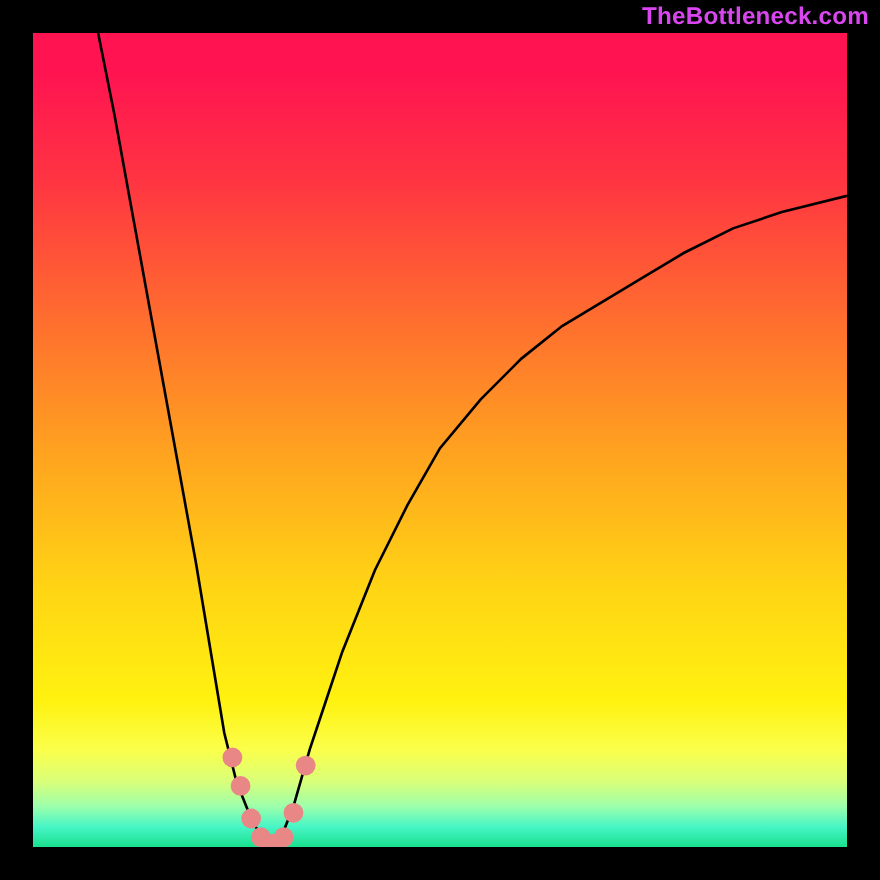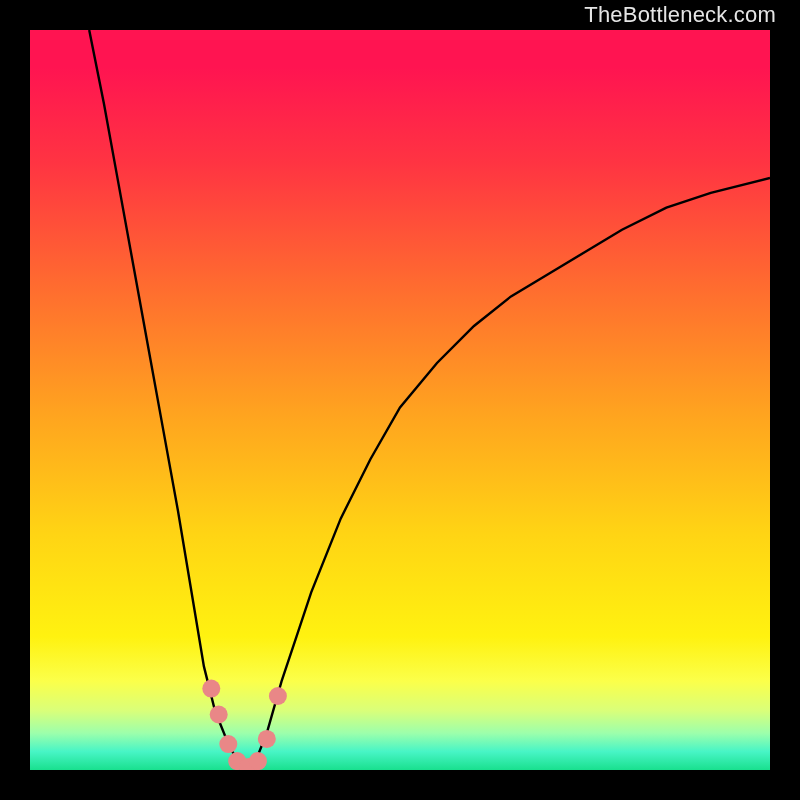--- a/index.html
+++ b/index.html
@@ -12,24 +12,24 @@
   }
   .frame {
     position: relative;
     width: 800px;
     height: 800px;
     background: #000;
   }
   .watermark {
     position: absolute;
     top: 2px;
-    right: 24px;
-    color: #e5e5e5;
+    right: 10px;
+    color: #d946ef;
     font-size: 22px;
-    font-weight: 400;
+    font-weight: 700;
     z-index: 20;
     letter-spacing: 0.2px;
   }
   .plot-area {
     position: absolute;
     left: 30px;
     top: 30px;
     width: 740px;
     height: 740px;
     background: linear-gradient(

